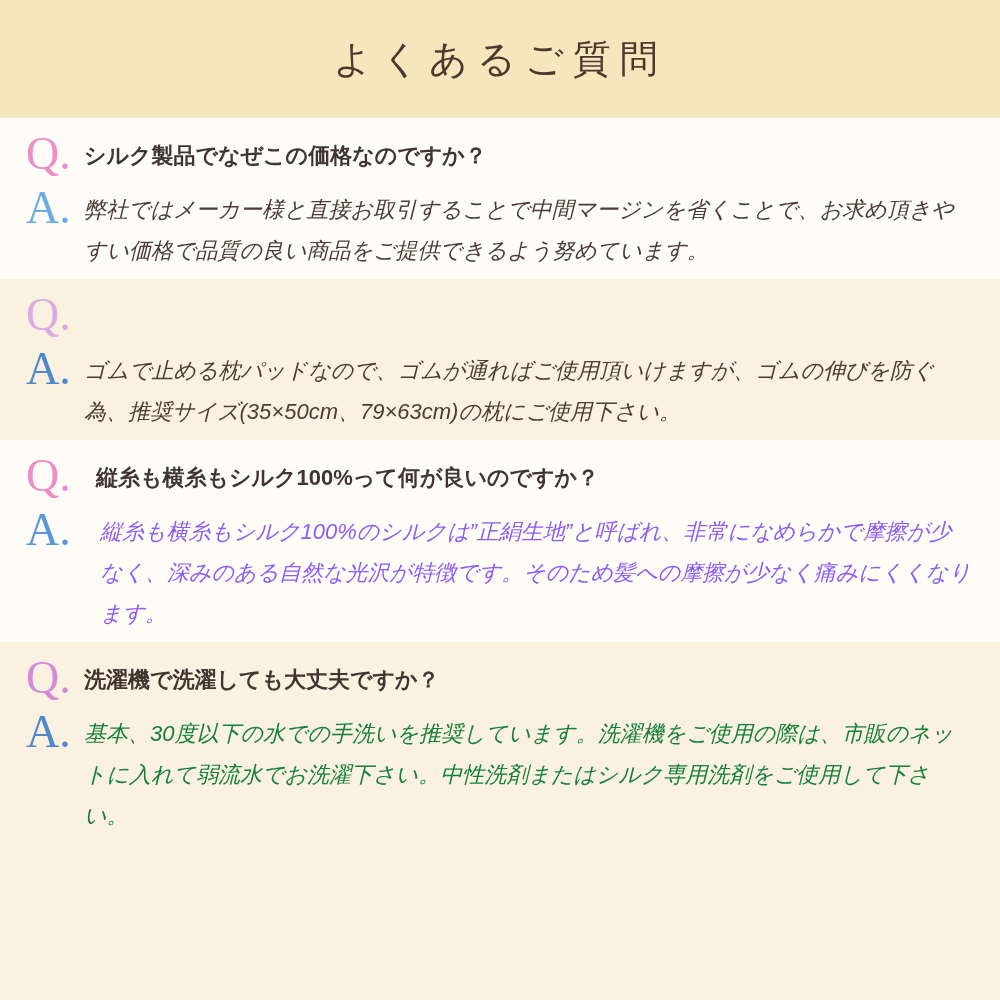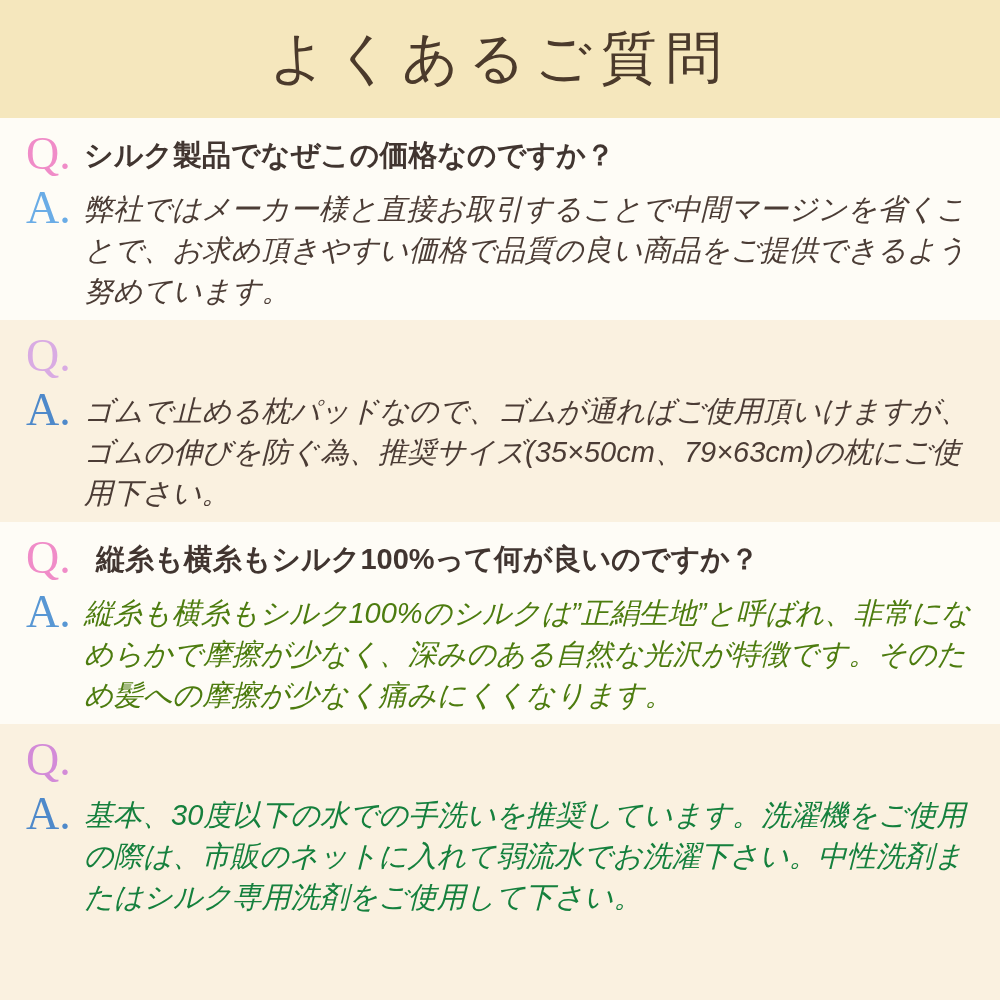--- a/index.html
+++ b/index.html
@@ -21,21 +21,21 @@
     flex: 0 0 118px;
     display: flex;
     align-items: center;
     justify-content: center;
     background: #f5e7bd;
   }
   .page-title {
     margin: 16px;
     font-family: "Liberation Serif", serif;
     font-weight: 500;
-    font-size: 56px;
+    font-size: 38px;
     letter-spacing: 9px;
     color: #4b3a2b;
   }
 
   
   .qa-section {
     flex: 0 0 auto;
     padding: 12px 28px 8px 26px;
     box-sizing: border-box;
   }
@@ -56,21 +56,21 @@
     width: 58px;
     font-family: "Liberation Serif", serif;
     font-size: 46px;
     line-height: 48px;
     font-weight: 400;
   }
 
   .qa-text {
     flex: 1 1 auto;
     margin: 0;
-    font-size: 29px;
+    font-size: 22px;
     line-height: 41px;
     padding-top: 5px;
     text-align: left;
     word-break: break-all;
   }
   .q-text {
     font-weight: 700;
     color: #413530;
   }
   .a-text {
@@ -109,27 +109,28 @@
     </div>
   </section>
 
   <section class="qa-section" style="background: rgb(254, 252, 246);">
     <div class="qa-row question-row">
       <span class="marker q-marker" style="color: rgb(240, 140, 200);">Q.</span>
       <p class="qa-text q-text" style="color: rgb(65, 53, 48); margin-left: 12px;">縦糸も横糸もシルク100%って何が良いのですか？</p>
     </div>
     <div class="qa-row answer-row">
       <span class="marker a-marker" style="color: rgb(88, 151, 212);">A.</span>
-      <p class="qa-text a-text" style="color: #4d7c0f;">縦糸も横糸もシルク100%のシルクは”正絹生地”と呼ばれ、非常になめらかで摩擦が少なく、深みのある自然な光沢が特徴です。そのため髪への摩擦が少なく痛みにくくなります。</p>
+      <p class="qa-text a-text" style="color: #8b5cf6; margin-left: 16px;">縦糸も横糸もシルク100%のシルクは”正絹生地”と呼ばれ、非常になめらかで摩擦が少なく、深みのある自然な光沢が特徴です。そのため髪への摩擦が少なく痛みにくくなります。</p>
     </div>
   </section>
 
   <section class="qa-section" style="background: rgb(250, 241, 224);">
     <div class="qa-row question-row">
       <span class="marker q-marker" style="color: rgb(211, 139, 216);">Q.</span>
+      <p class="qa-text q-text" style="color: rgb(65, 53, 48);">洗濯機で洗濯しても大丈夫ですか？</p>
     </div>
     <div class="qa-row answer-row">
       <span class="marker a-marker" style="color: rgb(78, 137, 202);">A.</span>
       <p class="qa-text a-text" style="color: #15803d;">基本、30度以下の水での手洗いを推奨しています。洗濯機をご使用の際は、市販のネットに入れて弱流水でお洗濯下さい。中性洗剤またはシルク専用洗剤をご使用して下さい。</p>
     </div>
   </section>
 
 </main>
 
 </body></html>

